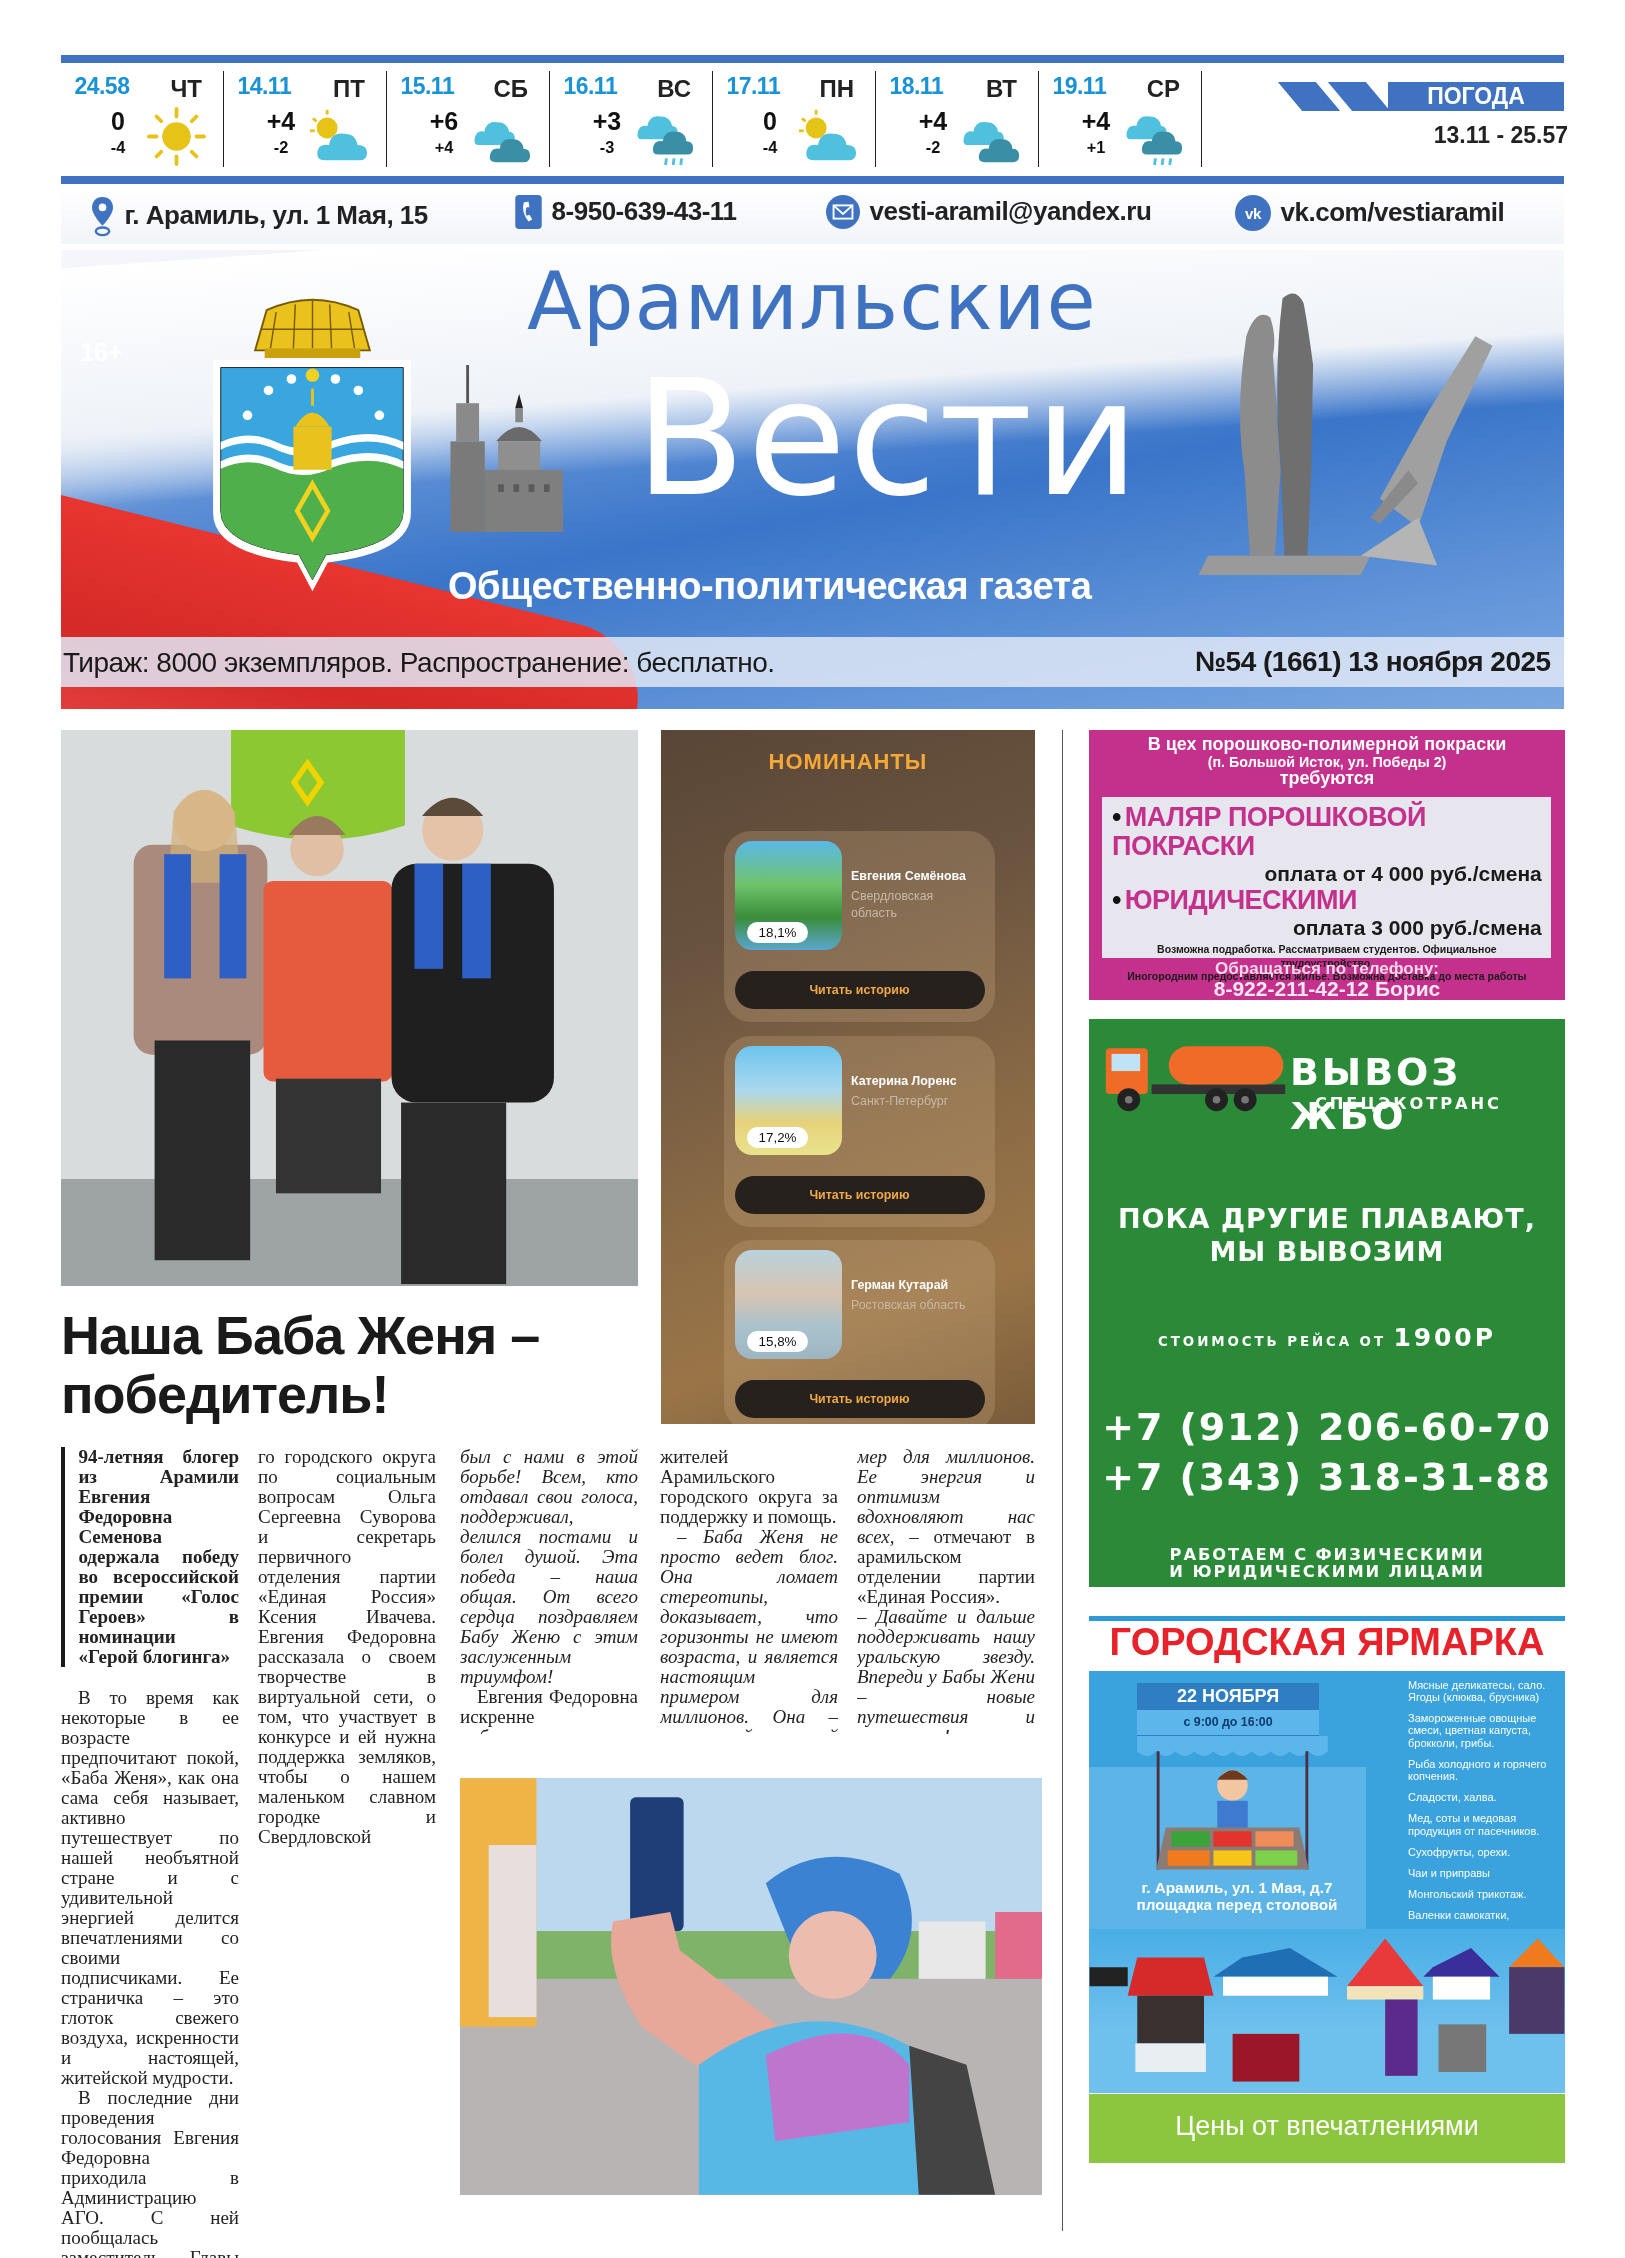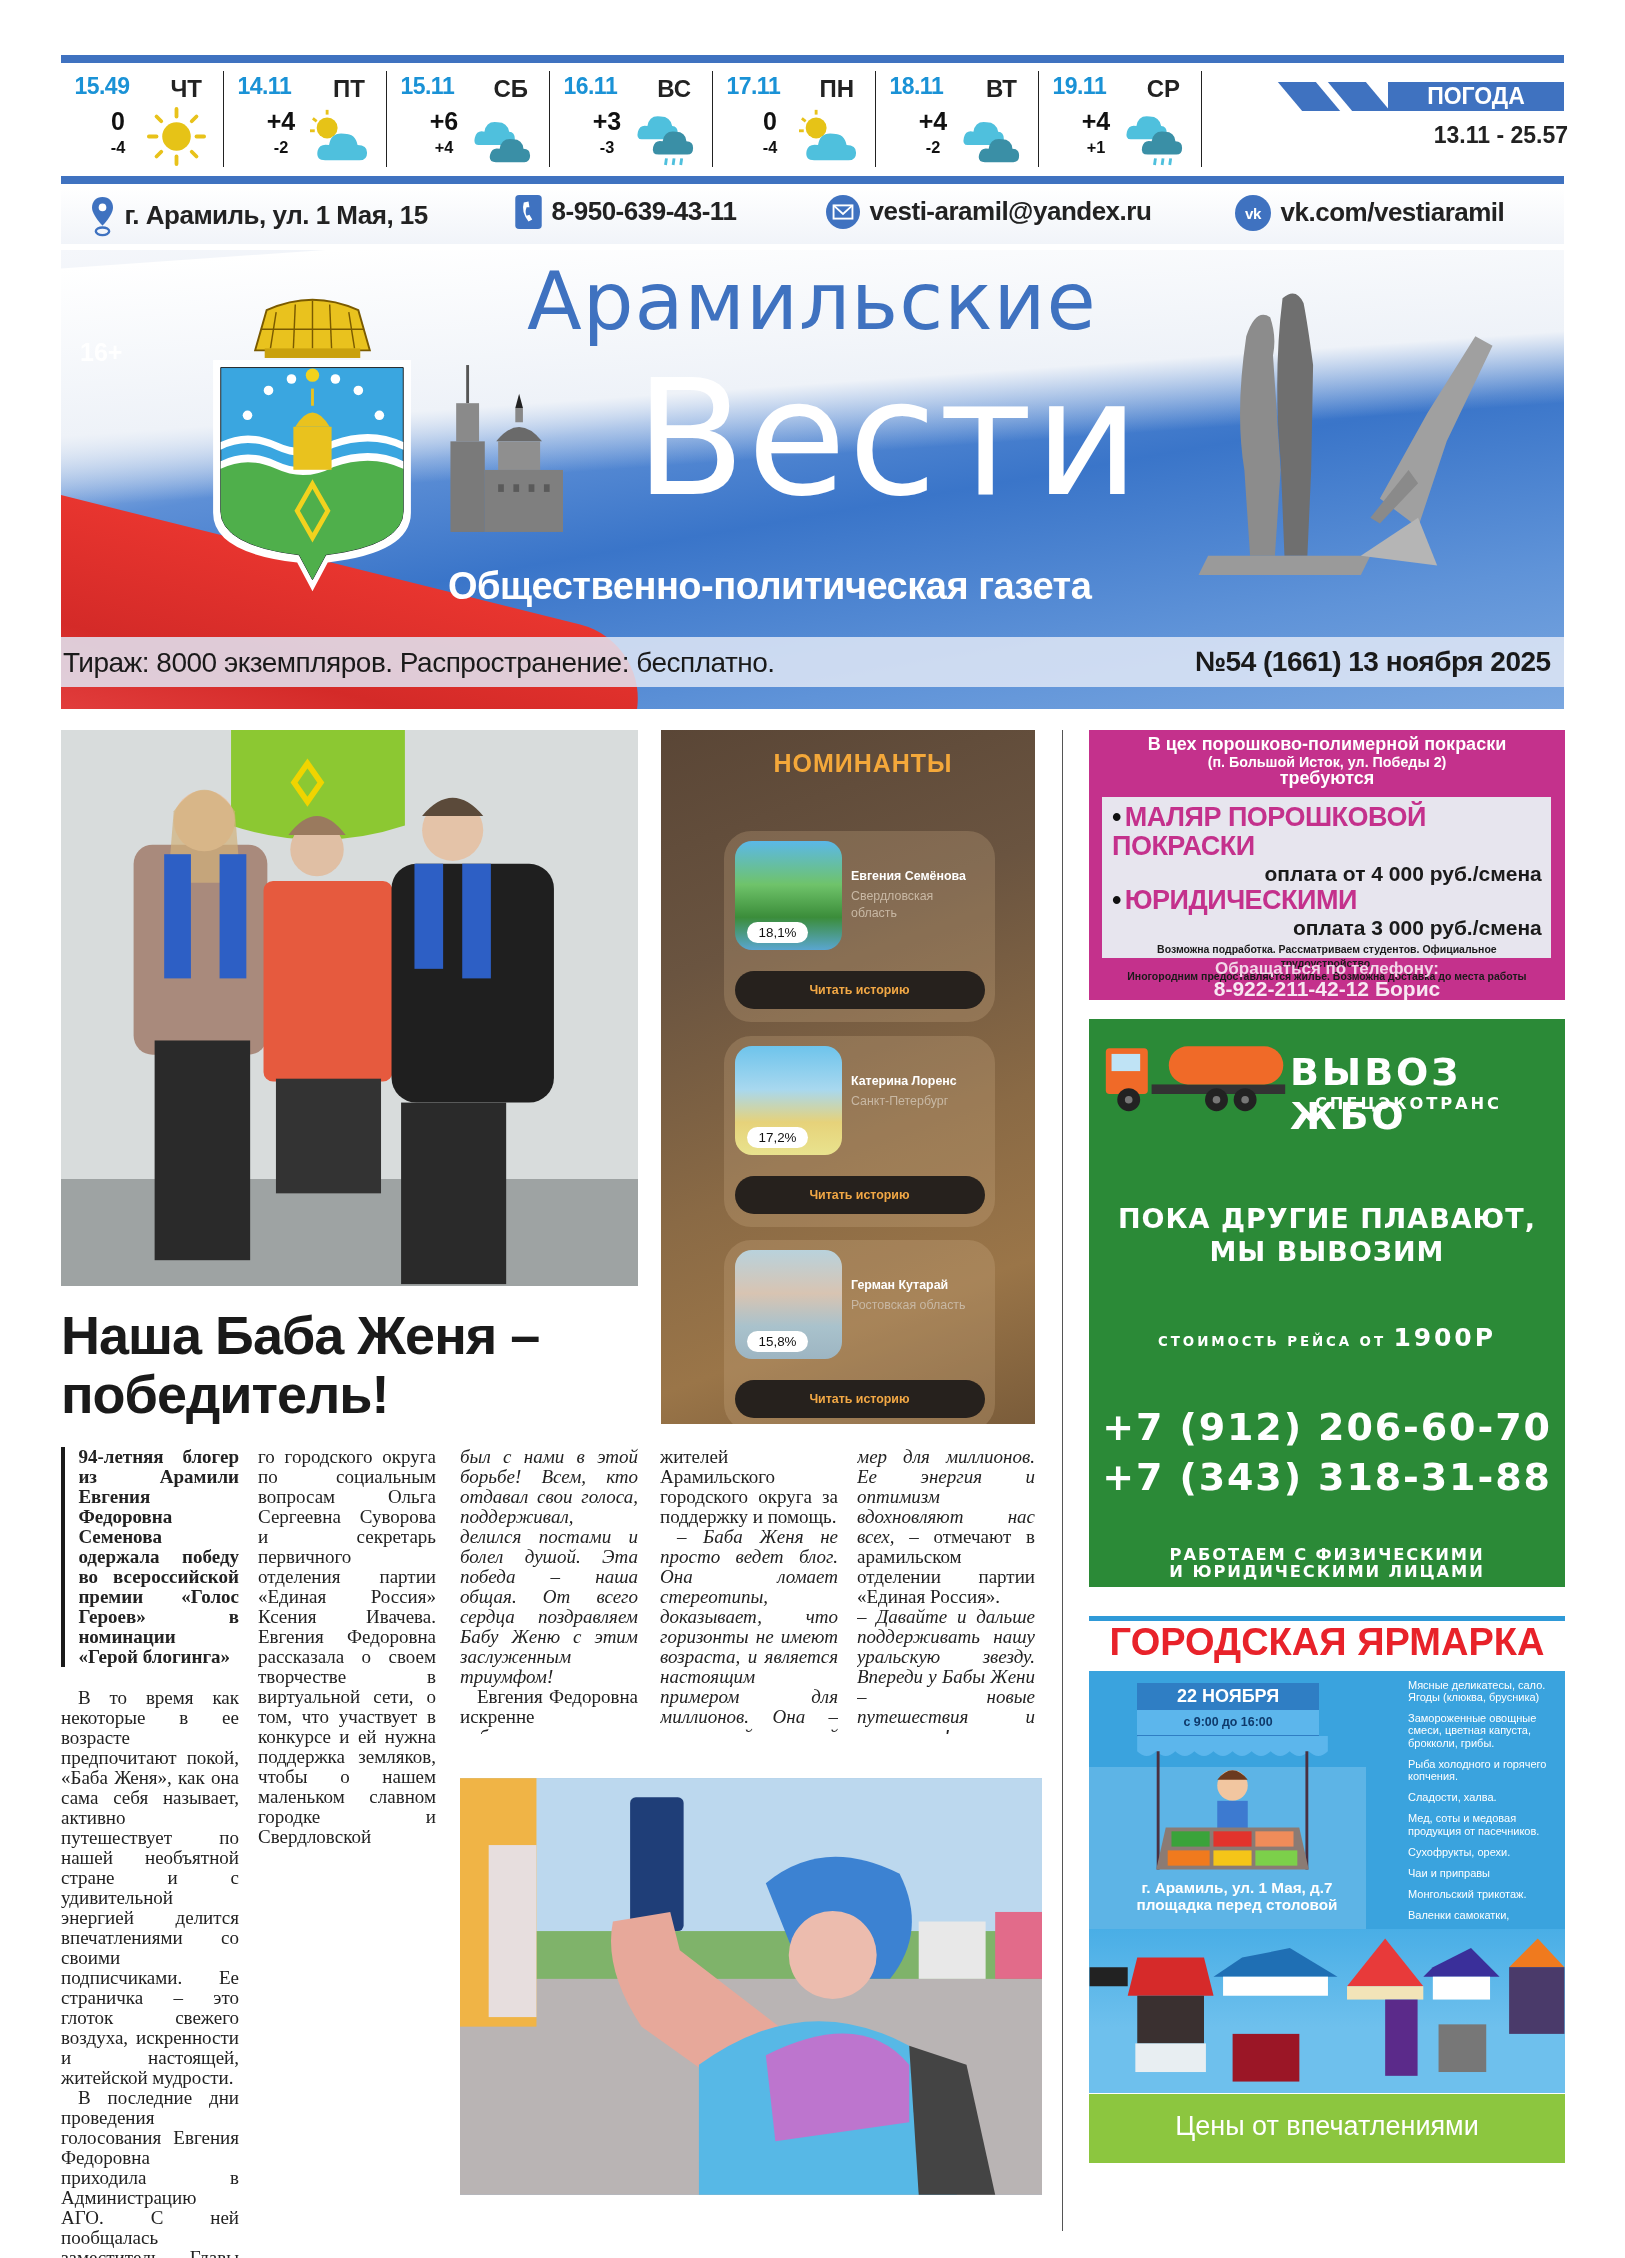--- a/index.html
+++ b/index.html
@@ -42,21 +42,21 @@
   .infobar { position: absolute; left: 0; top: 387px; width: 1503px; height: 50px; background: rgba(225,232,246,0.85); }
   .infobar .left { position: absolute; left: 1.9px; top: 9.6px; font-size: 28px; color: #1a1a1a; letter-spacing: -0.5px; }
   .infobar .right { position: absolute; right: 13.4px; top: 8.6px; font-weight: bold; font-size: 28px; color: #1a1a1a; letter-spacing: -0.5px; }
 
   
   .photo1 { position: absolute; left: 61px; top: 730px; width: 577px; height: 556px; background: #cfd3d6; overflow: hidden; }
 
   
   .nominees { position: absolute; left: 661px; top: 730px; width: 374px; height: 694px; overflow: hidden;
     background: linear-gradient(160deg, #5a4636 0%, #6a5440 30%, #8a6a45 60%, #9a7548 80%, #7a5c3a 100%); }
-  .nom-title { position: absolute; left: 0; width: 100%; top: 19px; text-align: center; font-weight: bold; font-size: 25px; color: #f4a83a; letter-spacing: 1px; margin-left: 15px; }
+  .nom-title { position: absolute; left: 0; width: 100%; top: 19px; text-align: center; font-weight: bold; font-size: 22px; color: #f4a83a; letter-spacing: 1px; }
   .nom-card { position: absolute; left: 63px; width: 271px; height: 191px; border-radius: 27px; background: rgba(210,180,140,0.25); }
   .nom-photo { position: absolute; left: 10.5px; top: 9.6px; width: 107px; height: 109px; border-radius: 17px; overflow: hidden; }
   .nom-pct { position: absolute; left: 23px; top: 91px; width: 61px; height: 21px; border-radius: 10.5px; background: #fff; font-size: 13.4px; color: #111; text-align: center; line-height: 21px; }
   .nom-name { position: absolute; left: 127px; top: 38px; font-weight: bold; font-size: 12.4px; color: #fff; white-space: nowrap; }
   .nom-region { position: absolute; left: 127px; top: 57px; font-size: 12.4px; color: #c8b8a4; line-height: 17px; width: 124px; }
   .nom-btn { position: absolute; left: 10.5px; top: 140px; width: 250px; height: 38px; border-radius: 19px; background: #26211d; color: #f2a845; font-weight: bold; font-size: 12.4px; text-align: center; line-height: 38px; }
 
   
   .headline { position: absolute; left: 61px; top: 1306px; width: 593px; font-weight: bold; font-size: 54px; line-height: 59px; color: #1a1a1a; letter-spacing: -1px; }
   .col { position: absolute; top: 1447px; width: 178px; font-family: "Liberation Serif", serif; font-size: 19px; line-height: 20px; color: #222; text-align: justify; }
@@ -106,21 +106,21 @@
   .ad-fair .stalls { position: absolute; left: 0; top: 323px; width: 476px; height: 164px; background: linear-gradient(#49aee6 0%, #6ec0ed 60%, #6ec0ed 100%); }
   .ad-fair .grass { position: absolute; left: 0; top: 488px; width: 476px; height: 69px; background: #8cc63f; }
   .ad-fair .grass .g { position: absolute; left: 0; width: 100%; top: 17px; text-align: center; font-size: 27px; color: #fff; }
 </style>
 </head>
 <body>
 
 <div class="topbar"></div>
 <div class="weather">
   <div class="wday">
-    <span class="date">15.49</span>
+    <span class="date">24.58</span>
     <span class="dow">ЧТ</span>
     <span class="hi">0</span>
     <span class="lo">-4</span>
     <svg class="wicon" viewBox="0 0 66 62">
         <g stroke="#e8c21a" stroke-width="4" stroke-linecap="round">
           <line x1="33" y1="2" x2="33" y2="10"></line>
           <line x1="33" y1="52" x2="33" y2="60"></line>
           <line x1="4" y1="31" x2="12" y2="31"></line>
           <line x1="54" y1="31" x2="62" y2="31"></line>
           <line x1="12" y1="10" x2="17" y2="15"></line>

